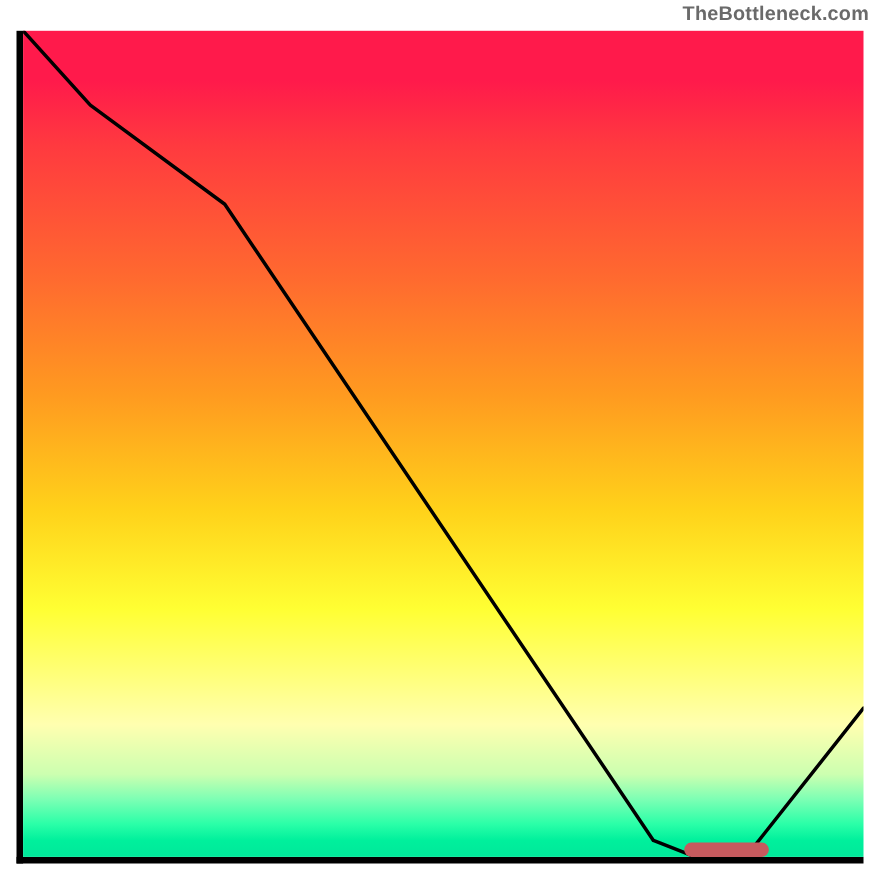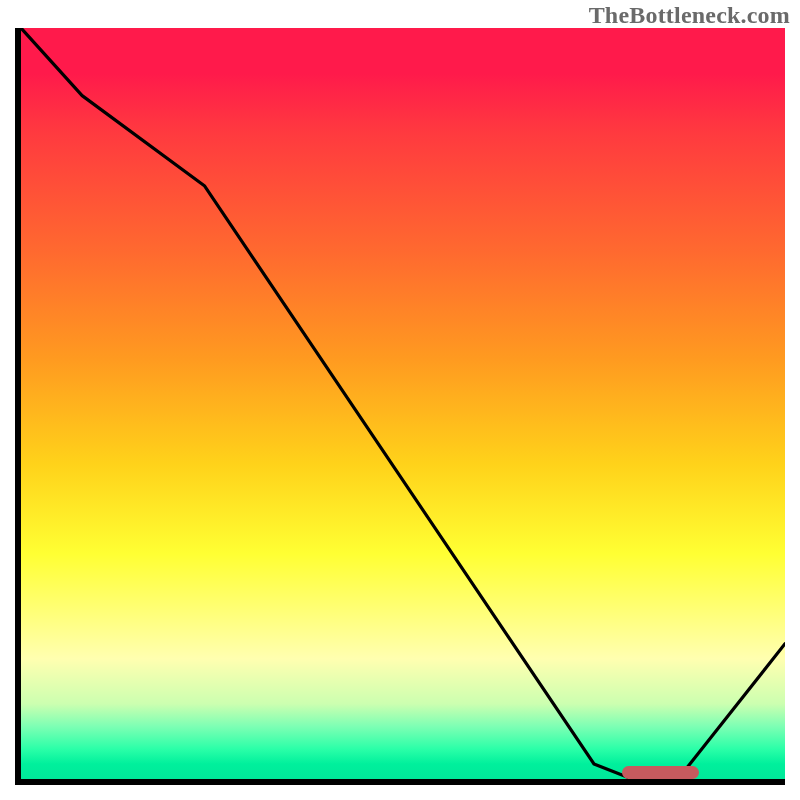--- a/index.html
+++ b/index.html
@@ -14,26 +14,25 @@
   .chart-outer {
     position: relative;
     width: 800px;
     height: 800px;
     box-sizing: border-box;
   }
   .watermark {
     position: absolute;
     top: 2px;
     right: 10px;
-    font-size: 24px;
+    font-size: 18px;
     font-weight: 600;
     color: #6a6a6a;
     letter-spacing: 0.2px;
     user-select: none;
-    font-family: Liberation Serif, serif;
   }
   .plot-frame {
     position: absolute;
     left: 15px;
     top: 28px;
     width: 770px;
     height: 757px;
     border: 6px solid #000;
     border-right-width: 0;
     border-top-width: 0;

